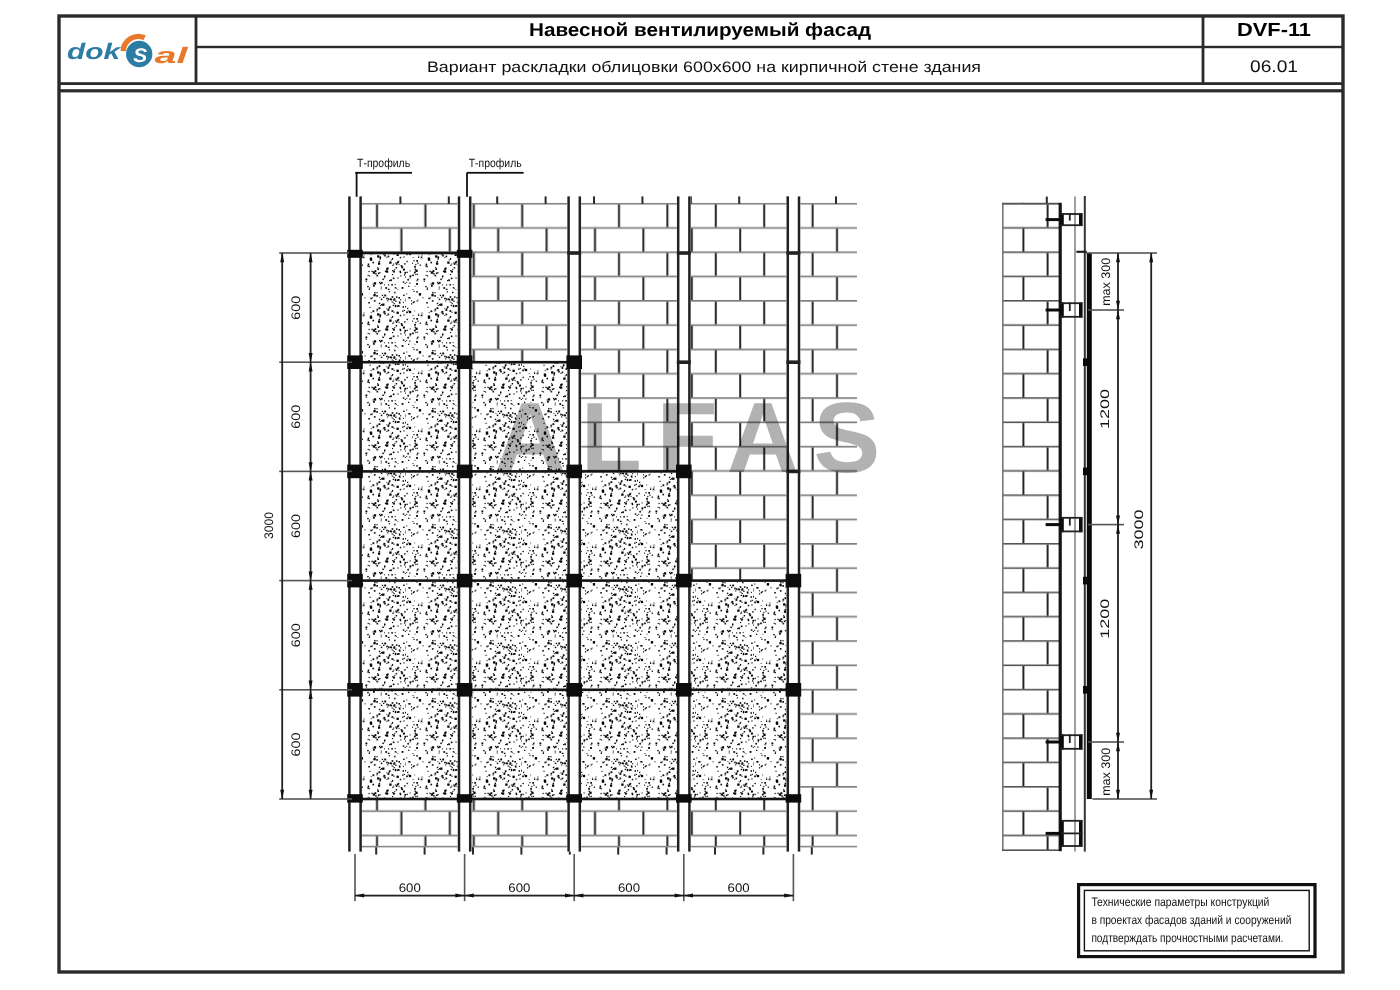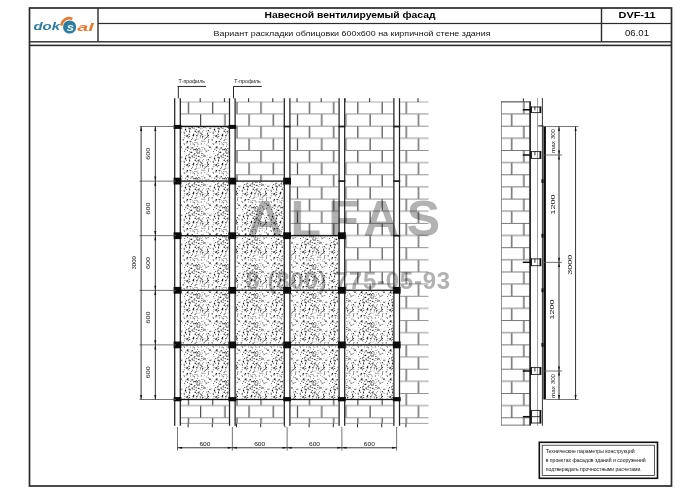--- a/index.html
+++ b/index.html
@@ -783,13 +783,12 @@
 
 <g>
         <text x="545.70" y="452.90" font-size="6.15" fill="#111" text-anchor="start" textLength="89" lengthAdjust="spacingAndGlyphs">Технические параметры конструкций</text>
         <text x="545.70" y="461.90" font-size="6.15" fill="#111" text-anchor="start" textLength="100" lengthAdjust="spacingAndGlyphs">в проектах фасадов зданий и сооружений</text>
         <text x="545.70" y="470.90" font-size="6.15" fill="#111" text-anchor="start" textLength="96" lengthAdjust="spacingAndGlyphs">подтверждать прочностными расчетами.</text>
       </g>
 </svg>
 
 <div class="wm" style="left:247px;top:190px;font-size:50px;letter-spacing:7.3px;">ALFAS</div>
 
-<div class="wm" style="left:246px;top:267px;font-size:24px;letter-spacing:0.75px;">8 (800) 775-05-93</div>
 </div>
 </body></html>

